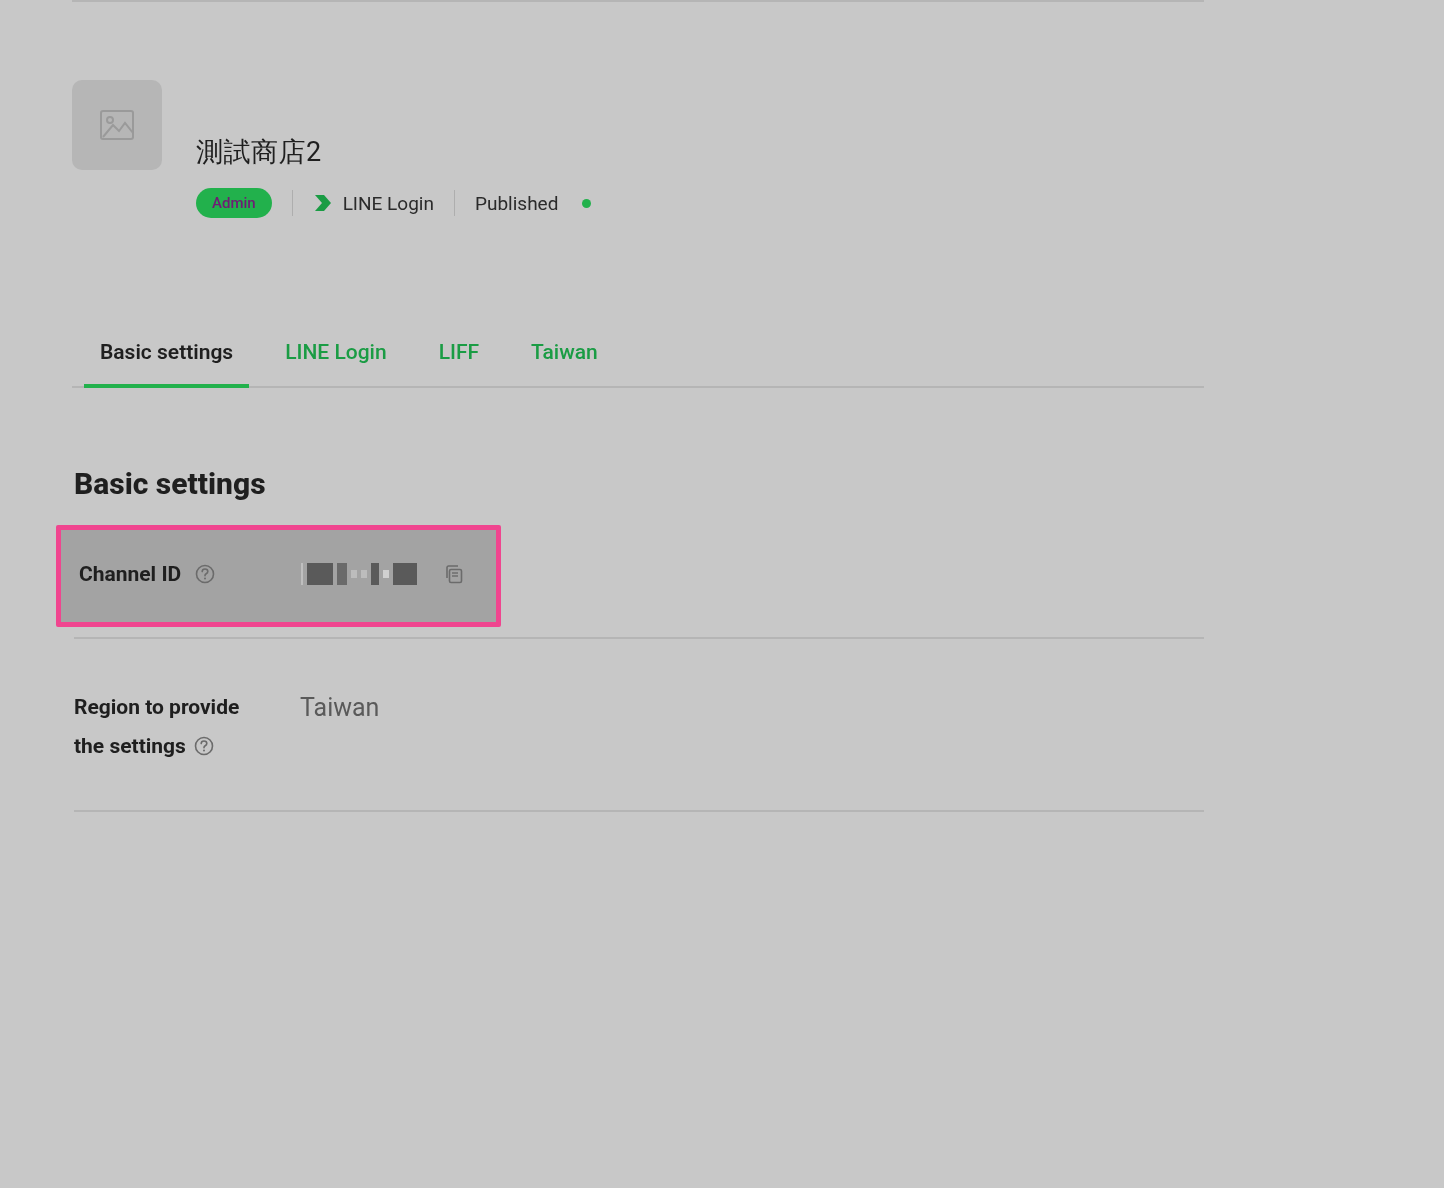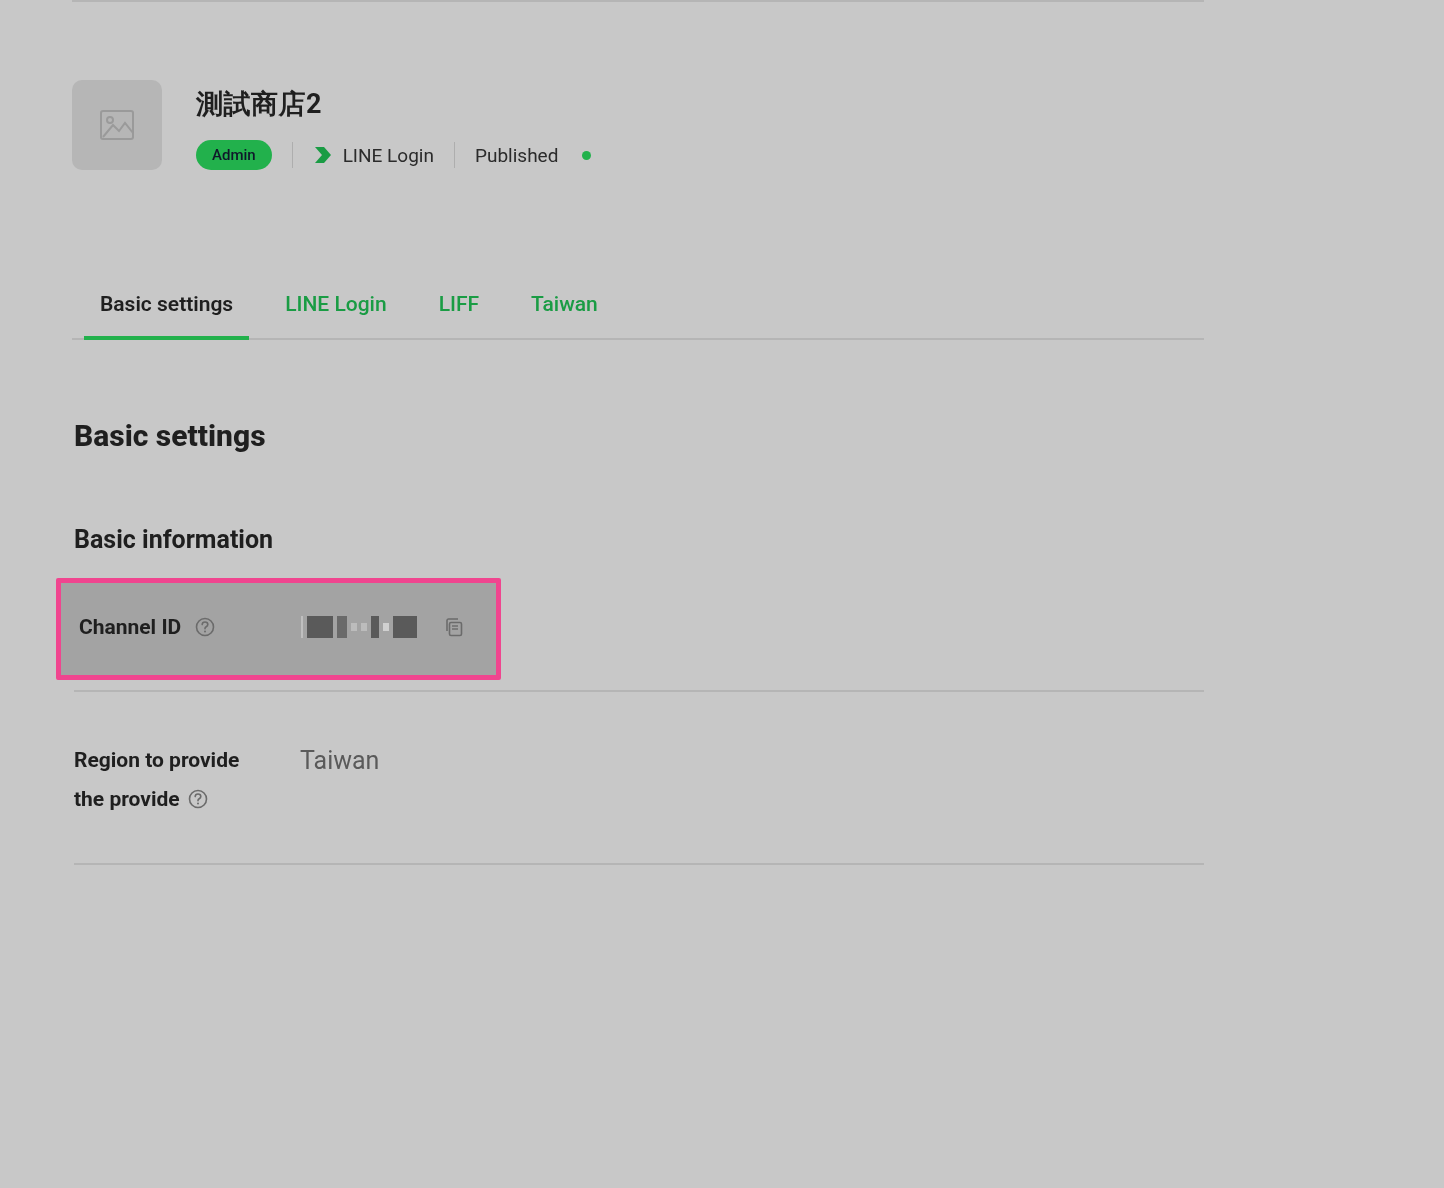--- a/index.html
+++ b/index.html
@@ -37,31 +37,32 @@
     }
     .thumb svg { display: block; }
     .header-meta {
       display: flex;
       flex-direction: column;
       gap: 18px;
       padding-top: 6px;
     }
     .page-title {
       font-size: 27px;
-      font-weight: 700;
+      font-weight: 400;
       letter-spacing: 0.5px;
+      margin-top: 48px;
     }
     .meta-row {
       display: flex;
       align-items: center;
       gap: 20px;
     }
     .badge-admin {
       background: #22b14c;
-      color: #0f172a;
+      color: #701a75;
       font-size: 15px;
       padding: 6px 16px;
       border-radius: 18px;
       font-weight: 500;
     }
     .vdiv {
       width: 1px;
       height: 26px;
       background: #aeaeae;
     }
@@ -244,21 +245,20 @@
 
   <div class="tabs">
     <div class="tab tab-active">Basic settings</div>
     <div class="tab tab-inactive">LINE Login</div>
     <div class="tab tab-inactive">LIFF</div>
     <div class="tab tab-inactive">Taiwan</div>
   </div>
 
   <div class="section-heading">Basic settings</div>
 
-  <div class="subsection-heading">Basic information</div>
 
   <div class="channel-id-row">
     <span class="field-label">Channel ID</span>
     <span class="help-icon">
       <svg width="20" height="20" viewBox="0 0 20 20" fill="none">
         <circle cx="10" cy="10" r="8.5" stroke="#6b6b6b" stroke-width="1.6"></circle>
         <path d="M7.2 7.6c0-1.5 1.2-2.6 2.8-2.6s2.8 1 2.8 2.4c0 1.1-.6 1.7-1.6 2.3-.8.5-1.2.9-1.2 1.8v.3" stroke="#6b6b6b" stroke-width="1.6" fill="none" stroke-linecap="round"></path>
         <circle cx="10" cy="14.6" r="1" fill="#6b6b6b"></circle>
       </svg>
     </span>
@@ -283,21 +283,21 @@
       </span>
     </div>
   </div>
 
   <div class="row-divider"></div>
 
   <div class="region-row">
     <div class="region-label">
       <span>Region to provide</span>
       <span style="display:inline-flex;align-items:center;gap:8px;">
-        <span>the provide</span>
+        <span>the settings</span>
         <span class="help-icon">
           <svg width="20" height="20" viewBox="0 0 20 20" fill="none">
             <circle cx="10" cy="10" r="8.5" stroke="#6b6b6b" stroke-width="1.6"></circle>
             <path d="M7.2 7.6c0-1.5 1.2-2.6 2.8-2.6s2.8 1 2.8 2.4c0 1.1-.6 1.7-1.6 2.3-.8.5-1.2.9-1.2 1.8v.3" stroke="#6b6b6b" stroke-width="1.6" fill="none" stroke-linecap="round"></path>
             <circle cx="10" cy="14.6" r="1" fill="#6b6b6b"></circle>
           </svg>
         </span>
       </span>
     </div>
     <div class="region-value">Taiwan</div>

